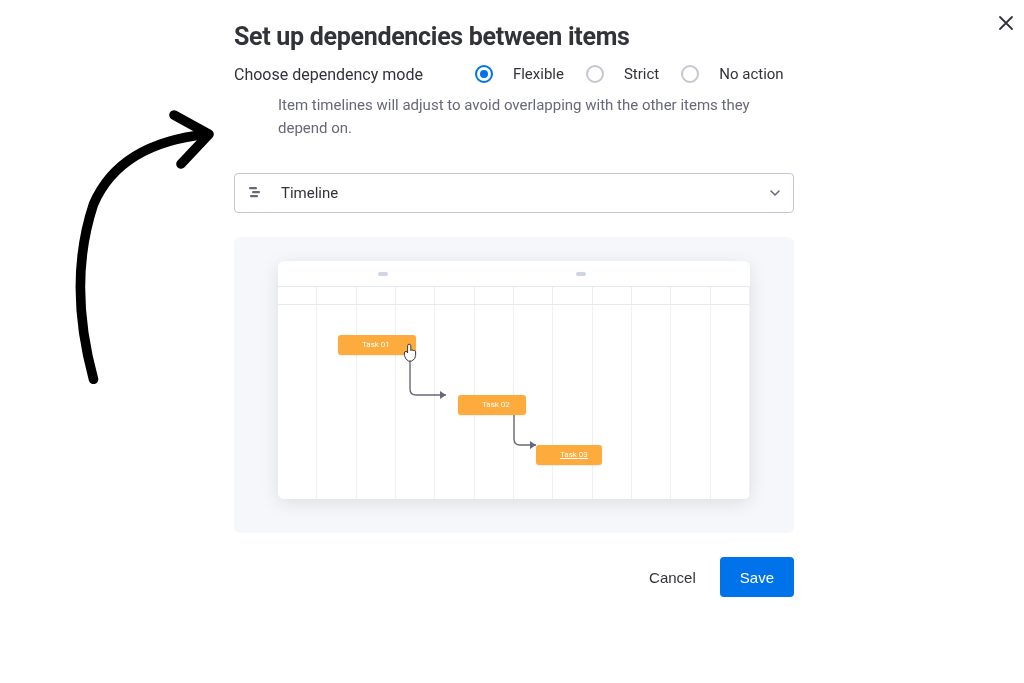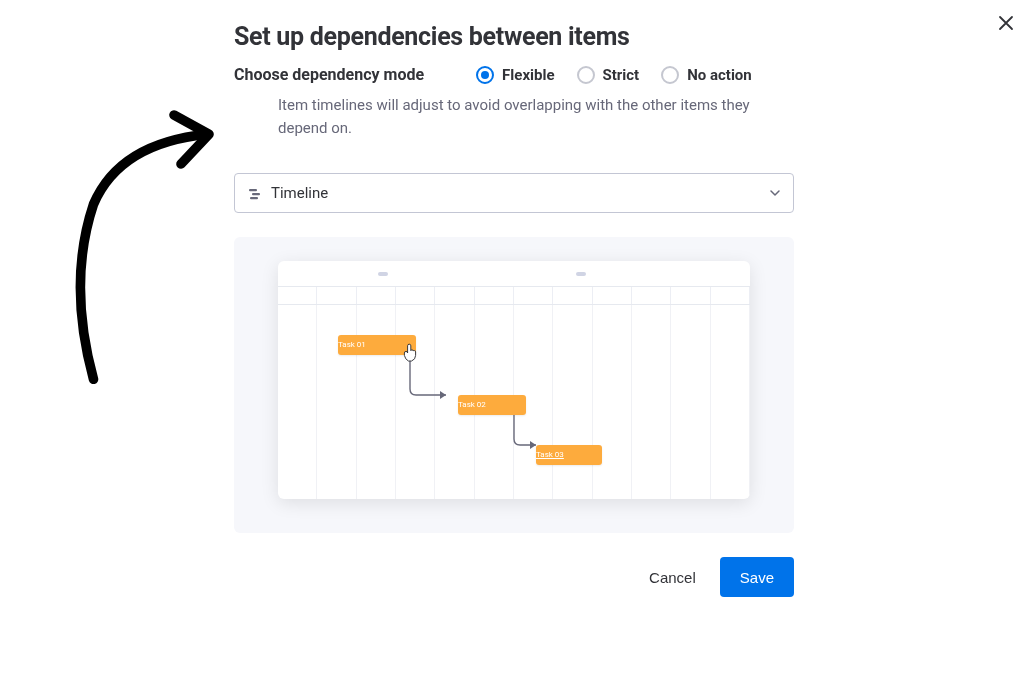--- a/index.html
+++ b/index.html
@@ -42,34 +42,33 @@
       margin-bottom: 28px;
     }
     .learn-more {
       color: #1f76c2;
       margin-left: 10px;
       cursor: pointer;
       font-size: 16px;
     }
     .mode-row {
       display: flex;
-      align-items: center;
+      align-items: flex-start;
       gap: 22px;
       margin-bottom: 10px;
-      font-weight: bold;
     }
     .mode-label {
       font-size: 16px;
       color: #323338;
       margin-right: 30px;
     }
     .radio-option {
       display: flex;
       align-items: center;
-      gap: 8px;
+      gap: 20px;
       cursor: pointer;
     }
     .radio-circle {
       width: 18px;
       height: 18px;
       border-radius: 50%;
       border: 2px solid #c5c7d0;
       display: flex;
       align-items: center;
       justify-content: center;
@@ -110,22 +109,22 @@
       border: 1px solid #c3c6d4;
       border-radius: 4px;
       display: flex;
       align-items: center;
       padding: 0 12px;
       cursor: pointer;
       justify-content: space-between;
     }
     .column-select-left {
       display: flex;
-      align-items: flex-end;
-      gap: 8px;
+      align-items: flex-start;
+      gap: 18px;
     }
     .timeline-icon { width: 16px; height: 16px; color: #676879; }
     .column-select-label { font-size: 15px; color: #323338; }
     .chevron-down { color: #676879; font-size: 12px; }
     .preview-panel {
       background: #f6f7fb;
       border-radius: 6px;
       padding: 24px 44px 34px 44px;
       margin-bottom: 24px;
     }
@@ -166,21 +165,21 @@
       top: 11px;
     }
     .task-bar {
       position: absolute;
       height: 20px;
       background: #FDAB3D;
       border-radius: 3px;
       color: #fff;
       font-size: 8px;
       line-height: 20px;
-      padding-left: 0;
+      padding-left: 24px;
       box-shadow: 0 1px 2px rgba(0,0,0,0.08);
     }
     .cursor-hand {
       position: absolute;
       width: 16px; height: 20px;
     }
     .footer {
       display: flex;
       justify-content: flex-end;
       gap: 8px;

